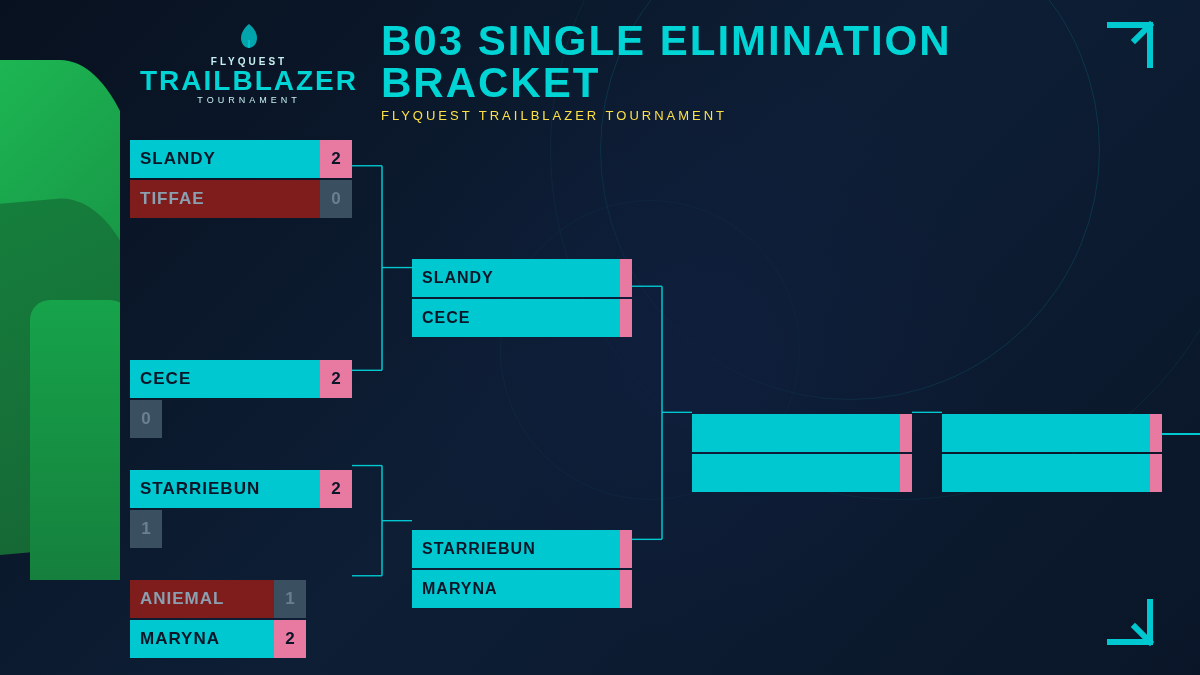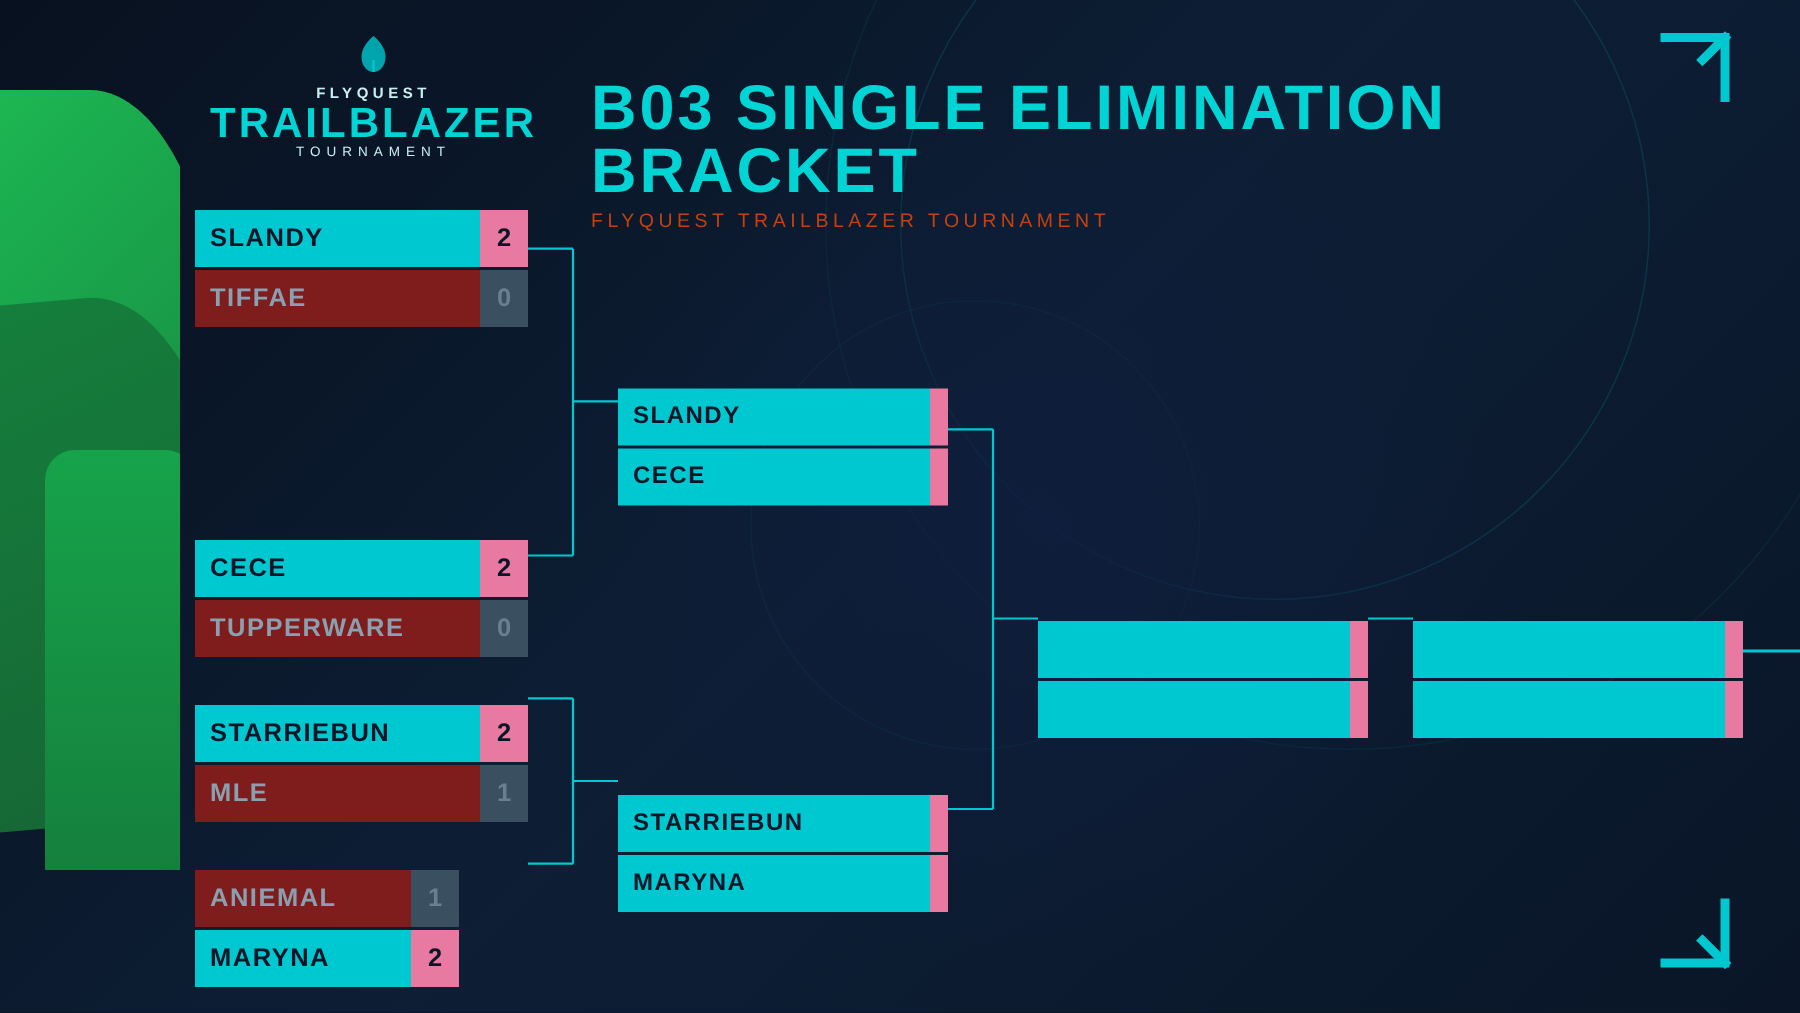--- a/index.html
+++ b/index.html
@@ -55,21 +55,21 @@
     }
 
     
     .header {
       position: absolute;
       top: 20px;
       left: 140px;
       right: 60px;
       display: flex;
       align-items: flex-start;
-      gap: 36px;
+      gap: 23px;
     }
 
     .logo-area {
       display: flex;
       flex-direction: column;
       align-items: center;
       min-width: 160px;
     }
 
     .logo-flyquest {
@@ -101,25 +101,24 @@
       flex: 1;
     }
 
     .bracket-title {
       color: #00d4d4;
       font-size: 42px;
       font-weight: 900;
       text-transform: uppercase;
       letter-spacing: 2px;
       line-height: 1;
-      margin-top: 31px;
     }
 
     .bracket-subtitle {
-      color: #c2410c;
+      color: #fde047;
       font-size: 13px;
       letter-spacing: 3px;
       text-transform: uppercase;
       margin-top: 4px;
     }
 
     
     .corner-arrow-tl {
       position: absolute;
       top: 20px;
@@ -349,32 +348,30 @@
       <div class="player-score loser">0</div>
     </div>
   </div>
 
   <div class="match-group" style="position:absolute; top:240px; left:0; width:222px;">
     <div class="player-row">
       <div class="player-name">CECE</div>
       <div class="player-score">2</div>
     </div>
     <div class="player-row">
-      <div class="player-name loser">TUPPERWARE</div>
       <div class="player-score loser">0</div>
     </div>
   </div>
 
   <div class="match-group" style="position:absolute; top:350px; left:0; width:222px;">
     <div class="player-row">
       <div class="player-name">STARRIEBUN</div>
       <div class="player-score">2</div>
     </div>
     <div class="player-row">
-      <div class="player-name loser">MLE</div>
       <div class="player-score loser">1</div>
     </div>
   </div>
 
   <div class="match-group" style="position:absolute; top:460px; left:0; width:176px;">
     <div class="player-row">
       <div class="player-name loser">ANIEMAL</div>
       <div class="player-score loser">1</div>
     </div>
     <div class="player-row">

